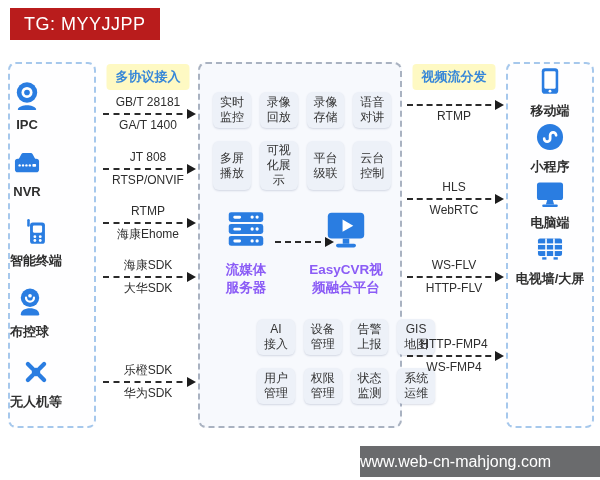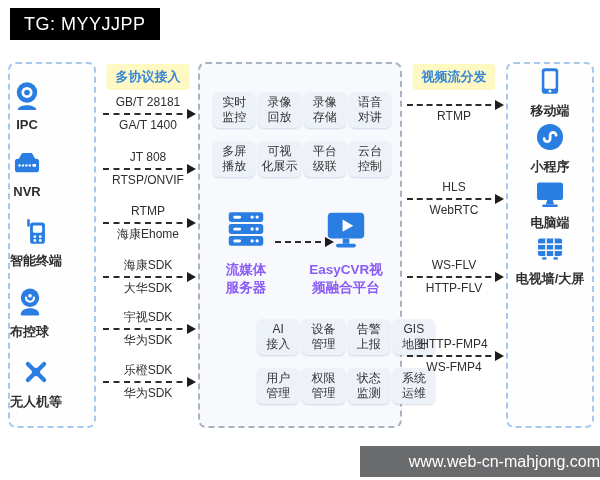--- a/index.html
+++ b/index.html
@@ -1,20 +1,20 @@
 <!DOCTYPE html>
 <html><head>
 <meta charset="utf-8">
 <style>
   html,body{margin:0;padding:0;}
   body{font-family:"Liberation Sans","DejaVu Sans",sans-serif;background:#fff;}
   .canvas{position:relative;width:600px;height:480px;background:#fff;overflow:hidden;}
 
   
-  .tg-box{position:absolute;left:10px;top:8px;height:32px;background:#000000;color:#fff;
+  .tg-box{position:absolute;left:10px;top:8px;height:32px;background:#b91c1c;color:#fff;
     font-size:18px;letter-spacing:.5px;display:flex;align-items:center;padding:0 14px;}
 
   
   .panel{position:absolute;border-radius:8px;box-sizing:border-box;}
   .panel-blue{border:2px dashed #a6c8ec;background:#fefeff;}
   .panel-left{left:8px;top:62px;width:88px;height:366px;display:flex;flex-direction:column;
     justify-content:space-evenly;align-items:flex-start;}
   .panel-right{left:506px;top:62px;width:88px;height:366px;display:flex;flex-direction:column;
     justify-content:flex-start;align-items:center;}
   .panel-mid{left:198px;top:62px;width:204px;height:366px;border:2px dashed #a9b2c1;background:#f7f9fd;}
@@ -30,39 +30,39 @@
   .chip{position:absolute;top:2px;left:50%;transform:translateX(-50%);background:#fef9c3;color:#3787d8;
     font-size:13px;font-weight:bold;padding:4px 9px;border-radius:4px;white-space:nowrap;}
   .agroup{position:absolute;left:2px;right:2px;text-align:center;}
   .alabel{font-size:12px;font-weight:400;color:#2e2e2e;line-height:15px;white-space:nowrap;}
   .aline{position:relative;height:0;border-top:2px dashed #2b2b2b;margin:3px 3px;}
   .aline::after{content:"";position:absolute;right:-3px;top:-6px;width:0;height:0;
     border-left:9px solid #1d1d1d;border-top:5px solid transparent;border-bottom:5px solid transparent;}
 
   
   .fgrid{position:absolute;left:13px;width:178px;display:grid;grid-template-columns:repeat(4,1fr);
-    gap:13px 3px;}
+    gap:13px 9px;}
   .fgrid-top{top:28px;}
   .fgrid-bottom{top:255px;margin-left:44px;}
   .fcell{background:#edf1f8;border-radius:6px;min-height:36px;display:flex;align-items:center;
     justify-content:center;text-align:center;font-size:12px;line-height:15px;color:#333;font-weight:500;
     white-space:pre-line;box-shadow:0 1px 2px rgba(120,130,160,.28);padding:2px 1px;box-sizing:border-box;}
 
   
   .core{position:absolute;left:0;right:0;top:142px;height:112px;}
   .core-unit{position:absolute;text-align:center;}
   .unit-server{left:10px;width:72px;}
   .unit-platform{right:10px;width:88px;}
   .core-unit .icon{display:inline-block;}
   .unit-label{font-size:13.5px;font-weight:700;color:#8b5cf6;line-height:18px;margin-top:5px;white-space:pre-line;}
   .core-arrow{position:absolute;left:72px;width:56px;top:32px;}
 
   
   .footer-bar{position:absolute;left:360px;top:446px;width:240px;height:31px;background:#6a6b6d;color:#fff;
-    display:flex;align-items:center;justify-content:flex-end;font-size:16px;white-space:nowrap;}
+    display:flex;align-items:center;justify-content:flex-start;font-size:16px;white-space:nowrap;}
 </style>
 </head>
 <body>
 
 <div class="canvas">
 
   <div class="tg-box">
     <span>TG: MYYJJPP</span>
   </div>
 
@@ -147,25 +147,20 @@
     </div>
     <div class="agroup" style="top:142px">
       <div class="alabel">RTMP</div>
       <div class="aline"></div>
       <div class="alabel">海康Ehome</div>
     </div>
     <div class="agroup" style="top:196px">
       <div class="alabel">海康SDK</div>
       <div class="aline"></div>
       <div class="alabel">大华SDK</div>
-    </div>
-    <div class="agroup" style="top:248px">
-      <div class="alabel">宇视SDK</div>
-      <div class="aline"></div>
-      <div class="alabel">华为SDK</div>
     </div>
     <div class="agroup" style="top:301px">
       <div class="alabel">乐橙SDK</div>
       <div class="aline"></div>
       <div class="alabel">华为SDK</div>
     </div>
   </div>
 
   <div class="panel panel-mid">
     <div class="fgrid fgrid-top">

